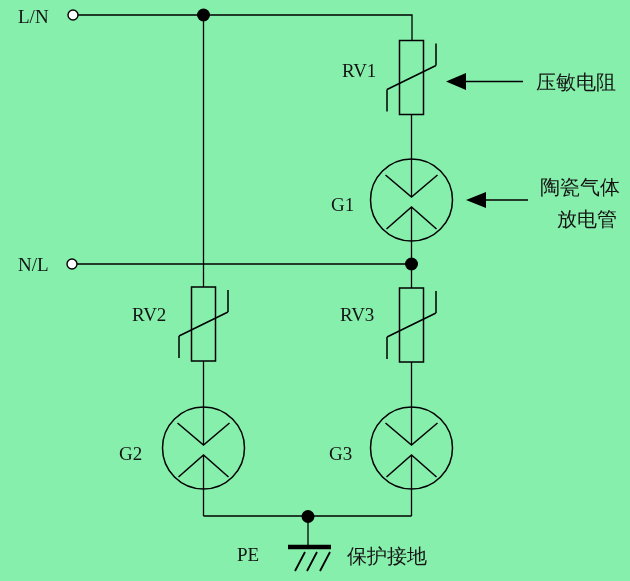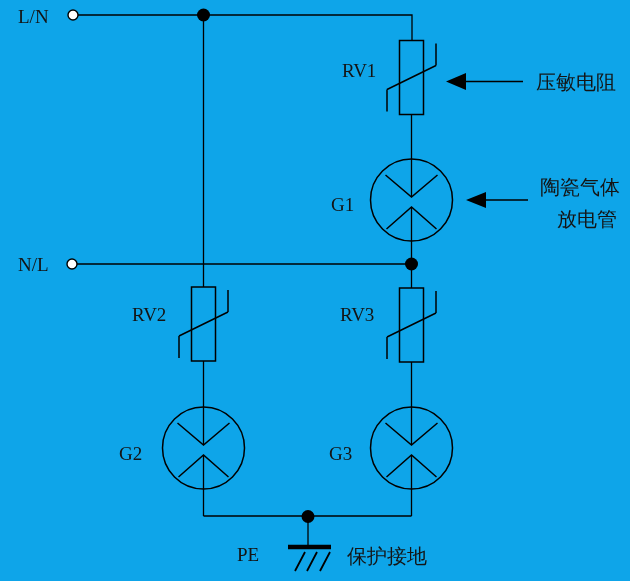--- a/index.html
+++ b/index.html
@@ -1,19 +1,19 @@
 <!DOCTYPE html>
 <html><head>
 <meta charset="utf-8">
 <style>
   html, body { margin: 0; padding: 0; background: #ffffff; }
   .stage {
     position: relative;
     width: 630px; height: 581px;
-    background: #0ea5e9;
+    background: #86efac;
     font-family: "Liberation Serif", "DejaVu Serif", serif;
     overflow: hidden;
   }
   svg { display: block; }
   svg text { fill: #141414; }
   .lbl  { font-size: 19px; font-family: "Liberation Serif", "DejaVu Serif", serif; }
   .cjk  { font-size: 20px; font-family: "Liberation Serif", "DejaVu Serif", serif; }
   .wire { stroke: #000000; stroke-width: 1.3; fill: none; }
   .sym  { stroke: #000000; stroke-width: 1.5; fill: none; stroke-linecap: butt; }
   .dot  { fill: #000000; stroke: none; }

